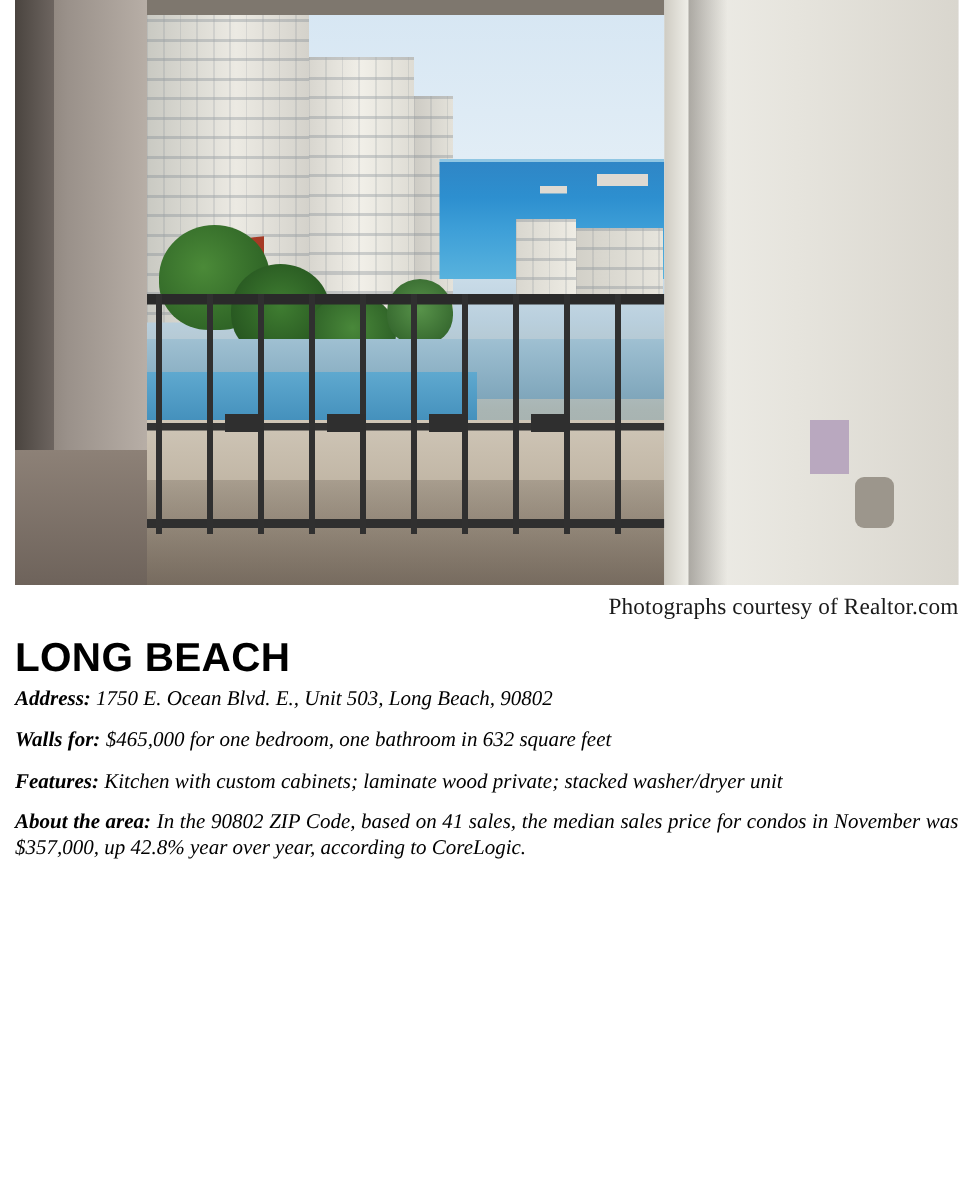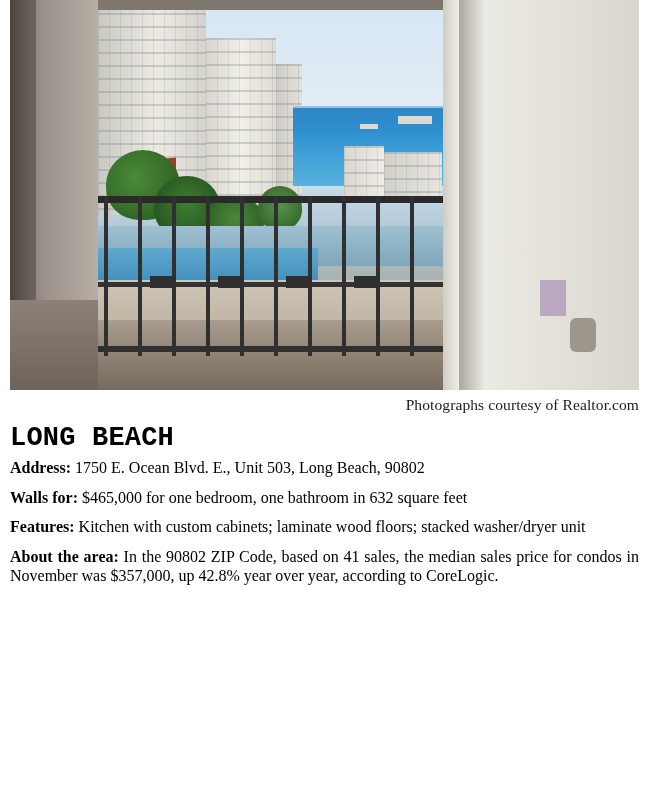--- a/index.html
+++ b/index.html
@@ -194,37 +194,38 @@
     color: #1a1a1a;
   }
 
   
   .body {
     width: 629px;
     margin: 0 auto;
     padding-top: 4px;
   }
   .headline {
-    font-family: Liberation Mono, monospace;
+    font-family: Liberation Sans, sans-serif;
     font-weight: bold;
     font-size: 27px;
     letter-spacing: .2px;
     margin: 6px 0 6px 0;
     line-height: 1.05;
   }
   .deck-text {
     font-size: 20.5px;
     line-height: 1.22;
     margin: 0 0 10px 0;
   }
   .para {
-    font-size: 16px;
+    font-size: 14px;
     line-height: 1.22;
     margin: 0 0 10px 0;
     text-align: justify;
+    font-style: italic;
   }
   .para.no-just { text-align: left; }
   .para b { font-weight: bold; }
 </style>
 </head>
 <body>
 
 <div class="page">
 
   <div class="photo-wrap">
@@ -313,21 +314,21 @@
       <span>1750 E. Ocean Blvd. E., Unit 503, Long Beach, 90802</span>
     </p>
 
     <p class="para no-just">
       <b>Walls for: </b>
       <span>$465,000 for one bedroom, one bathroom in 632 square feet</span>
     </p>
 
     <p class="para no-just">
       <b>Features: </b>
-      <span>Kitchen with custom cabinets; laminate wood floors; stacked washer/dryer unit</span>
+      <span>Kitchen with custom cabinets; laminate wood private; stacked washer/dryer unit</span>
     </p>
 
     <p class="para">
       <b>About the area: </b>
       <span>In the 90802 ZIP Code, based on 41 sales, the median sales price for condos in November was $357,000, up 42.8% year over year, according to CoreLogic.</span>
     </p>
   </div>
 
 </div>
 

